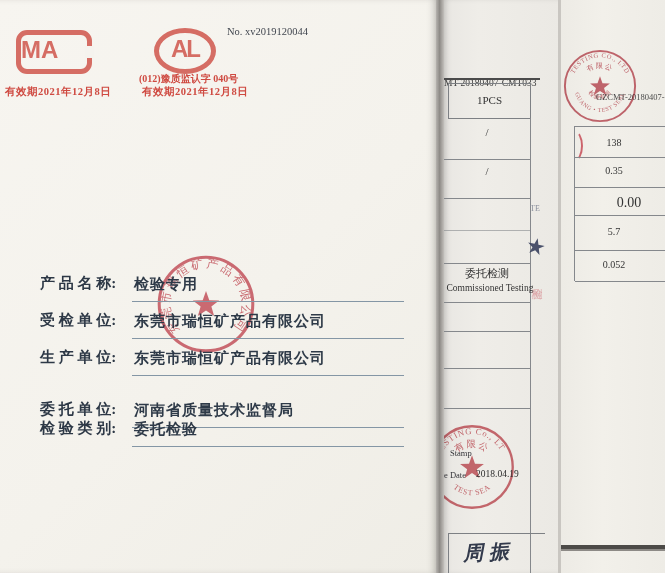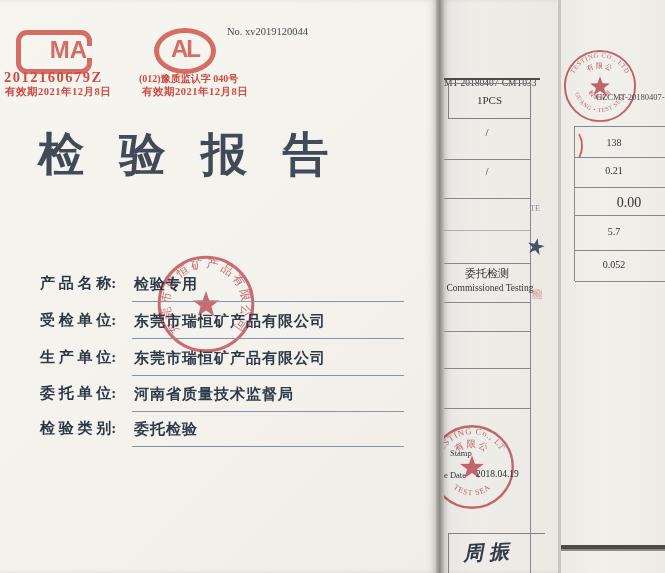--- a/index.html
+++ b/index.html
@@ -8,21 +8,21 @@
   .page{position:absolute;top:0;height:573px;overflow:hidden;}
   
   #page-main{left:0;width:438px;
      background:linear-gradient(135deg,#f7f5f0 0%,#f4f2ec 55%,#efede6 100%);
      box-shadow:inset -7px 0 9px -5px rgba(80,78,74,.5);}
   .abs{position:absolute;}
   .red{color:#cf4a41;}
   .cma-logo{left:16px;top:30px;width:66px;height:34px;border:5px solid #d0564c;
             border-radius:11px;opacity:.85;}
   .cma-notch{position:absolute;right:-7px;top:11px;width:9px;height:12px;background:#f5f3ee;}
-  .cma-letters{position:absolute;left:0;right:0;top:1px;text-align:right;font-weight:bold;
+  .cma-letters{position:absolute;left:0;right:0;top:1px;text-align:left;font-weight:bold;
                font-size:24px;color:#d0564c;font-family:"Liberation Sans",sans-serif;letter-spacing:0;}
   .cal-logo{left:154px;top:28px;width:52px;height:36px;border:5px solid #d0564c;
             border-radius:50%;opacity:.85;}
   .cal-letters{position:absolute;left:0;right:0;top:2px;text-align:center;font-weight:bold;
                font-size:24px;color:#d0564c;font-family:"Liberation Sans",sans-serif;letter-spacing:-2px;}
   .mark-code{left:4px;top:69px;font-size:14.5px;font-weight:bold;letter-spacing:1.5px;}
   .mark-valid{font-size:10.5px;font-weight:bold;letter-spacing:.5px;}
   .serial{left:227px;top:26px;font-size:10.5px;color:#41464f;}
   .cal-cert{left:139px;top:72px;font-size:10px;font-weight:bold;}
   .doc-title{left:38px;top:124px;font-size:46px;font-weight:bold;color:#404a58;
@@ -71,32 +71,30 @@
 <body>
 
 <div id="canvas">
 
   <div class="page" id="page-main">
 
     <div class="abs cma-logo">
       <div class="cma-notch"></div>
       <div class="cma-letters">MA</div>
     </div>
-    <div class="abs red mark-code">2012160679Z</div>
     <div class="abs red mark-valid" style="left:5px;top:85px">有效期2021年12月8日</div>
 
     <div class="abs cal-logo">
       <div class="cal-letters">AL</div>
     </div>
     <div class="abs red cal-cert">(012)豫质监认字 040号</div>
     <div class="abs red mark-valid" style="left:142px;top:85px">有效期2021年12月8日</div>
 
     <div class="abs serial">No. xv2019120044</div>
 
-    <div class="abs doc-title">检 验 报 告</div>
 
     <svg class="seal" style="left:154px;top:252px" width="104" height="104" viewBox="0 0 120 120">
       <defs>
         <path id="sealMainPath" d="M60,102 a42,42 0 1 1 0,-84 a42,42 0 1 1 0,84"></path>
       </defs>
       <circle cx="60" cy="60" r="54" fill="none" stroke="#cb5662" stroke-width="3.5"></circle>
       <polygon fill="#cb5662" points="60,45 63.8,55.7 75.2,56.1 66.2,63 69.4,73.9 60,67.5 50.6,73.9 53.8,63 44.8,56.1 56.2,55.7"></polygon>
       <text font-size="13.5" fill="#cb5662" letter-spacing="3">
         <textPath href="#sealMainPath" startOffset="50%" text-anchor="middle">东莞市瑞恒矿产品有限公司</textPath>
       </text>
@@ -110,21 +108,21 @@
     <div class="frow" style="top:307px">
       <span class="flabel">受 检 单 位:</span>
       <span class="fvalue">东莞市瑞恒矿产品有限公司</span>
       <i class="frule"></i>
     </div>
     <div class="frow" style="top:344px">
       <span class="flabel">生 产 单 位:</span>
       <span class="fvalue">东莞市瑞恒矿产品有限公司</span>
       <i class="frule"></i>
     </div>
-    <div class="frow" style="top:380px">
+    <div class="frow" style="top:396px">
       <span class="flabel">委 托 单 位:</span>
       <span class="fvalue">河南省质量技术监督局</span>
       <i class="frule"></i>
     </div>
     <div class="frow" style="top:415px">
       <span class="flabel">检 验 类 别:</span>
       <span class="fvalue">委托检验</span>
       <i class="frule"></i>
     </div>
 
@@ -220,21 +218,21 @@
 
     <div class="hl" style="left:14px;top:126px;width:90px"></div>
     <div class="hl" style="left:14px;top:157px;width:90px"></div>
     <div class="hl" style="left:14px;top:187px;width:90px"></div>
     <div class="hl" style="left:14px;top:215px;width:90px"></div>
     <div class="hl" style="left:14px;top:250px;width:90px"></div>
     <div class="hl" style="left:14px;top:281px;width:90px"></div>
     <div class="vl" style="left:13px;top:126px;height:155px"></div>
 
     <div class="cellTxt" style="left:14px;top:137px;width:78px;font-size:10px">138</div>
-    <div class="cellTxt" style="left:14px;top:165px;width:78px;font-size:10px">0.21</div>
+    <div class="cellTxt" style="left:14px;top:165px;width:78px;font-size:10px">0.35</div>
     <div class="cellTxt" style="left:29px;top:195px;width:78px;font-size:14px">0.00</div>
     <div class="cellTxt" style="left:14px;top:226px;width:78px;font-size:10px">5.7</div>
     <div class="cellTxt" style="left:14px;top:259px;width:78px;font-size:10px">0.052</div>
 
     <div class="dark-bar"></div>
     <div class="dark-bar-shadow"></div>
   </div>
 </div>
 
 </body></html>

